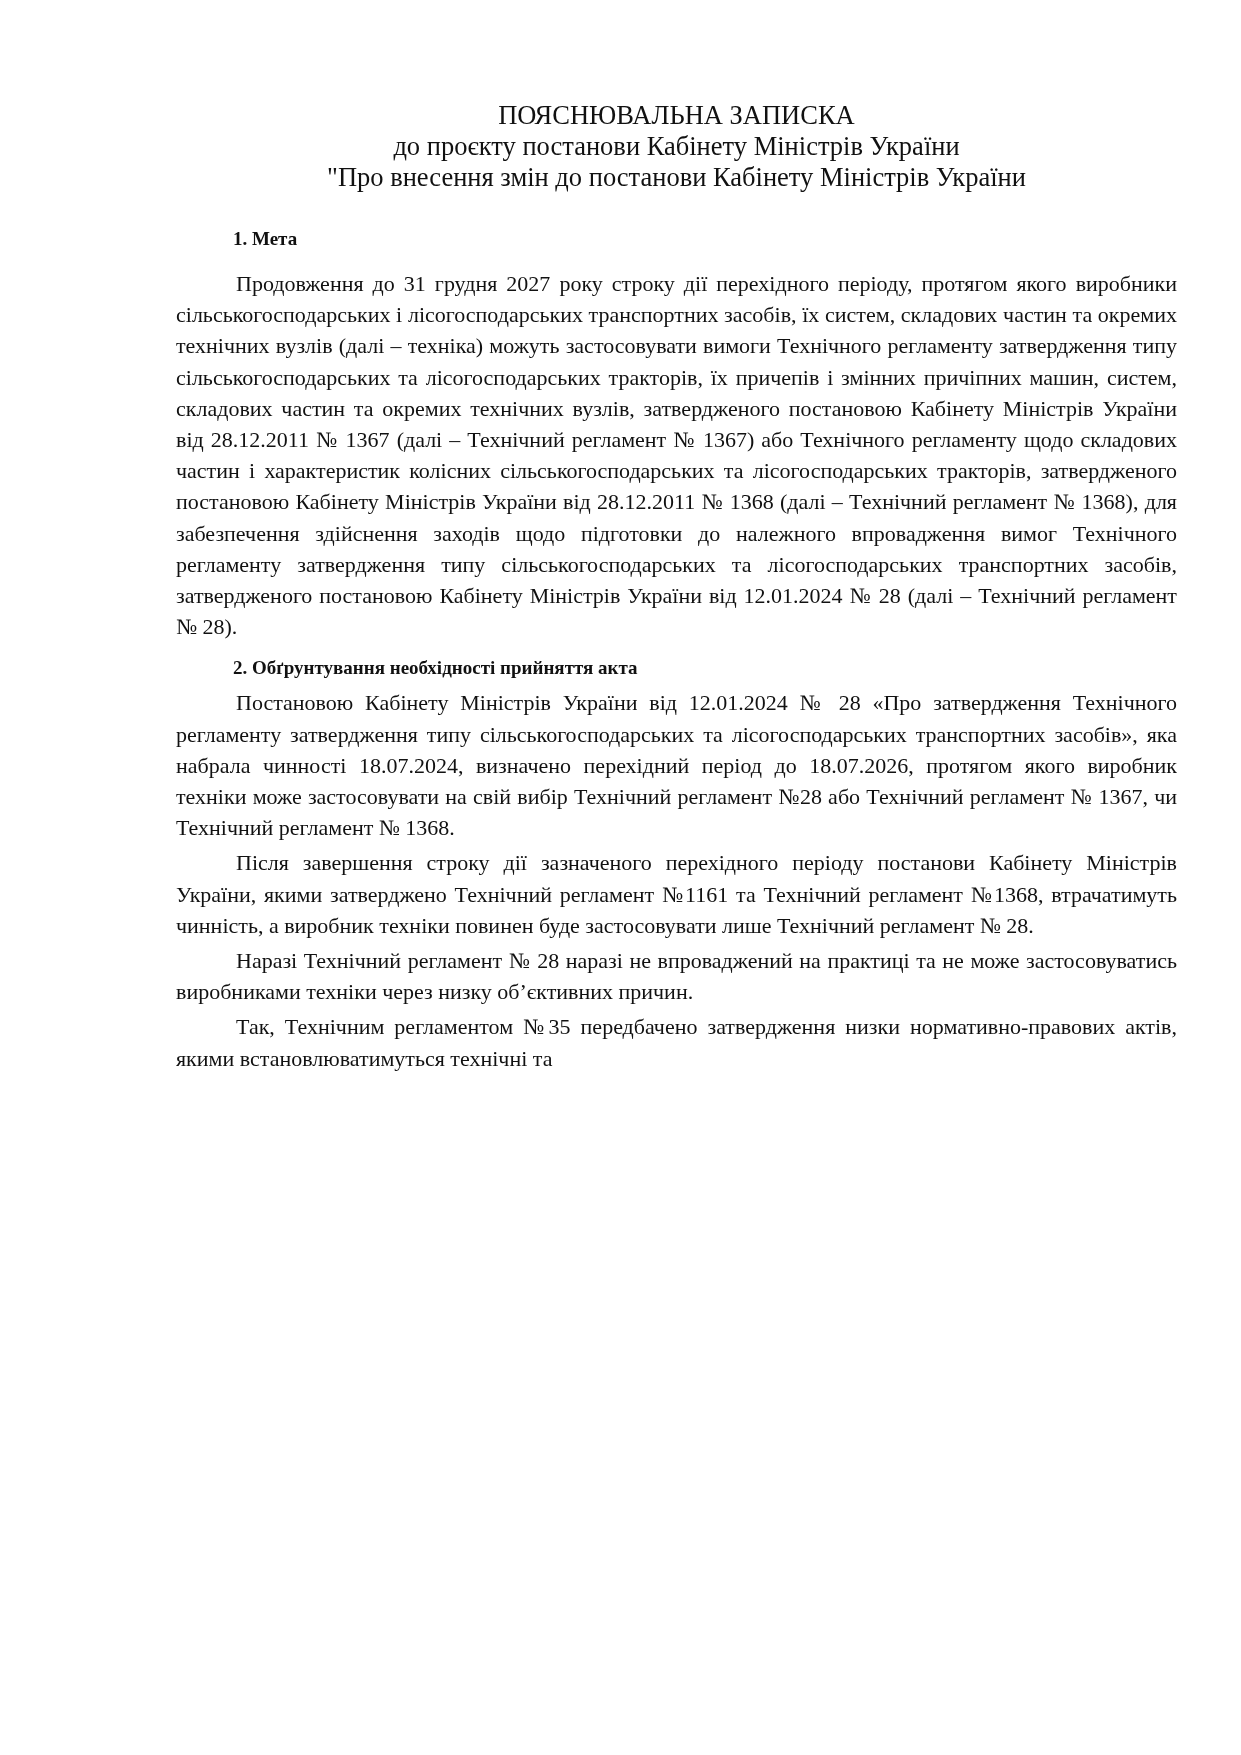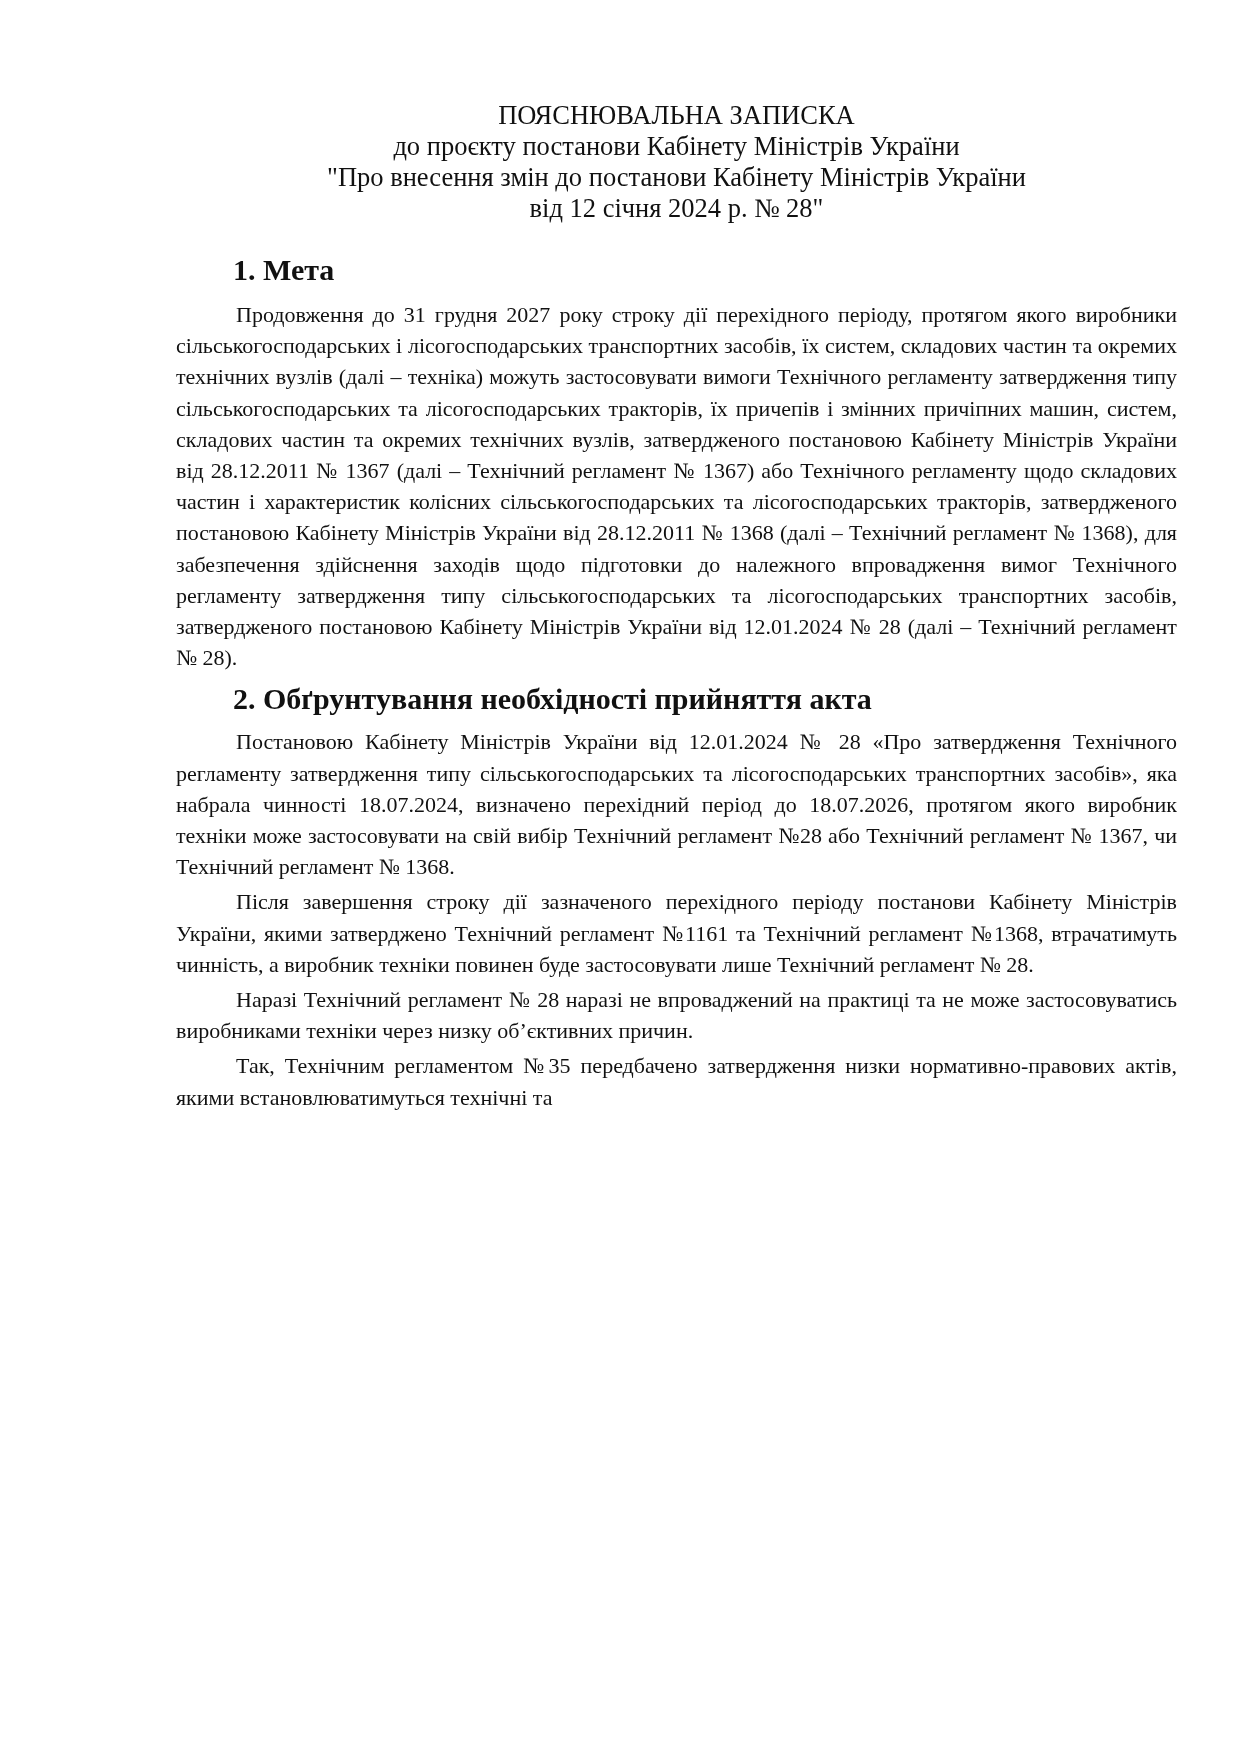--- a/index.html
+++ b/index.html
@@ -24,46 +24,45 @@
     .title-block {
       text-align: center;
       font-size: 26.5px;
       line-height: 31px;
       margin-bottom: 30px;
     }
     .title-block .b { font-weight: normal; }
     .title-block .normal { font-weight: normal; }
     .section-heading {
       font-weight: bold;
-      font-size: 30px;
+      font-size: 19px;
       line-height: 31px;
       text-indent: 57px;
       margin: 0;
     }
     .h1 { margin-top: 22px; margin-bottom: 14px; }
-    .h2 { margin-top: 10px; margin-bottom: 12px; }
+    .h2 { margin-top: 10px; margin-bottom: 4px; }
     p.para {
       margin: 0;
       font-size: 22px;
       line-height: 31.2px;
       text-align: justify;
       text-indent: 60px;
     }
     p.para + p.para { margin-top: 4px; }
   </style>
 </head>
 <body>
 
 <div class="page">
 
   <div class="title-block">
     <div class="b">ПОЯСНЮВАЛЬНА ЗАПИСКА</div>
     <div class="b">до проєкту постанови Кабінету Міністрів України</div>
     <div class="b">"Про внесення змін до постанови Кабінету Міністрів України</div>
-    <div class="b">від 12 січня 2024 р. № 28"</div>
   </div>
 
   <section>
     <h2 class="section-heading h1">1. Мета</h2>
     <p class="para">Продовження до 31 грудня 2027 року строку дії перехідного періоду, протягом якого виробники сільськогосподарських і лісогосподарських транспортних засобів, їх систем, складових частин та окремих технічних вузлів (далі – техніка) можуть застосовувати вимоги Технічного регламенту затвердження типу сільськогосподарських та лісогосподарських тракторів, їх причепів і змінних причіпних машин, систем, складових частин та окремих технічних вузлів, затвердженого постановою Кабінету Міністрів України від 28.12.2011 № 1367 (далі – Технічний регламент № 1367) або Технічного регламенту щодо складових частин і характеристик колісних сільськогосподарських та лісогосподарських тракторів, затвердженого постановою Кабінету Міністрів України від 28.12.2011 № 1368 (далі – Технічний регламент № 1368), для забезпечення здійснення заходів щодо підготовки до належного впровадження вимог Технічного регламенту затвердження типу сільськогосподарських та лісогосподарських транспортних засобів, затвердженого постановою Кабінету Міністрів України від 12.01.2024 № 28 (далі – Технічний регламент № 28).</p>
   </section>
 
   <section>
     <h2 class="section-heading h2">2. Обґрунтування необхідності прийняття акта</h2>
     <p class="para">Постановою Кабінету Міністрів України від 12.01.2024 № 28 «Про затвердження Технічного регламенту затвердження типу сільськогосподарських та лісогосподарських транспортних засобів», яка набрала чинності 18.07.2024, визначено перехідний період до 18.07.2026, протягом якого виробник техніки може застосовувати на свій вибір Технічний регламент №28 або Технічний регламент № 1367, чи Технічний регламент № 1368.</p>

